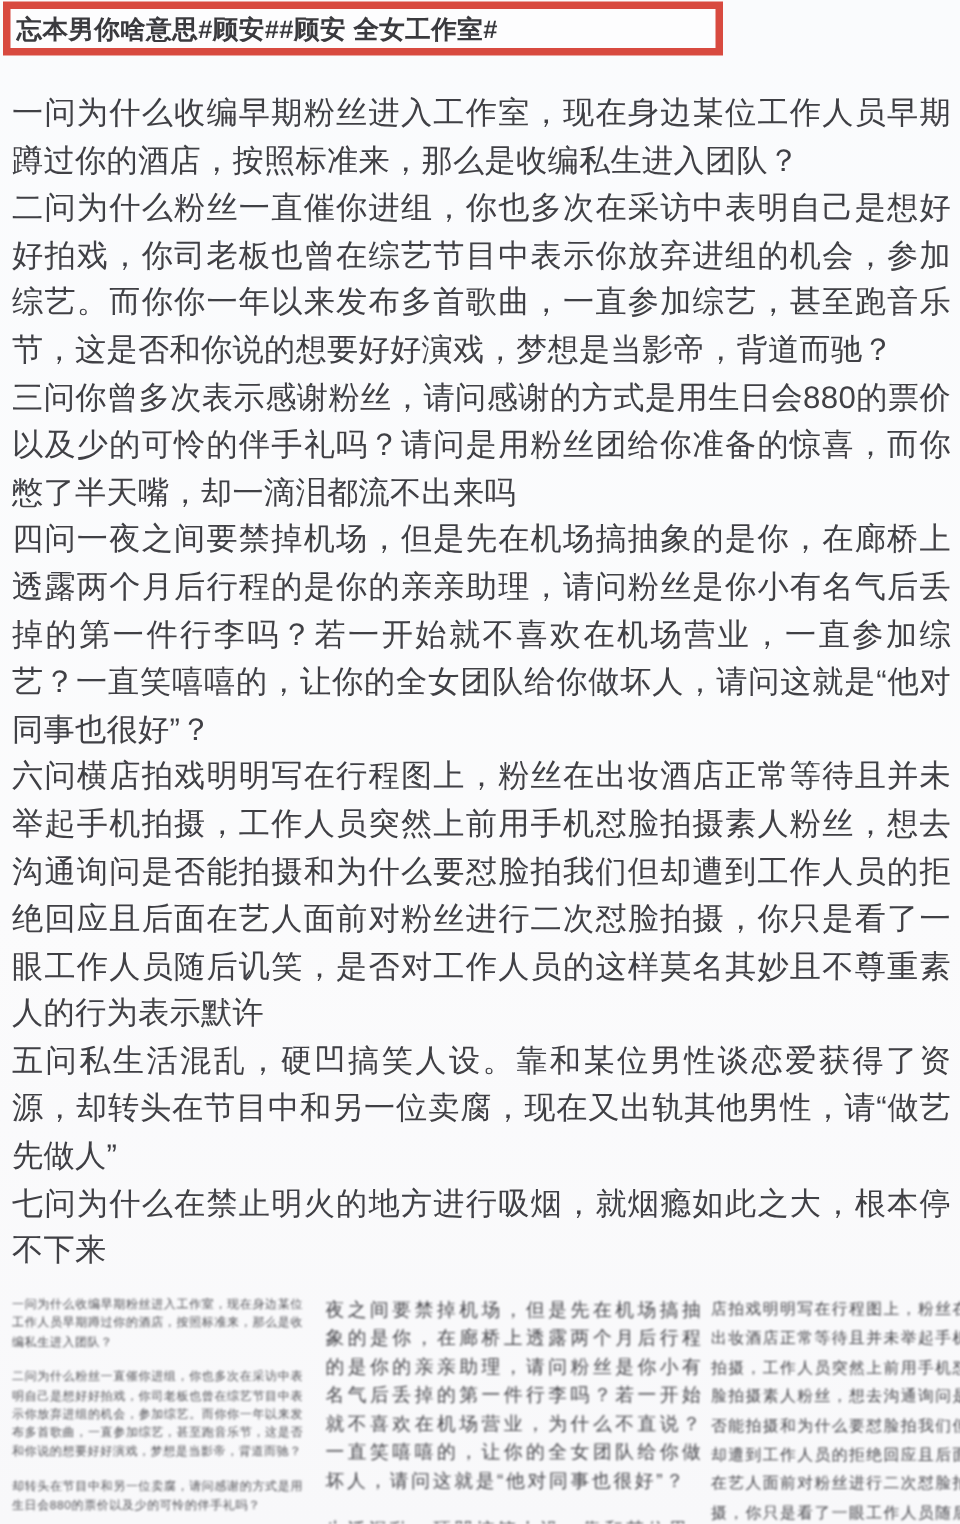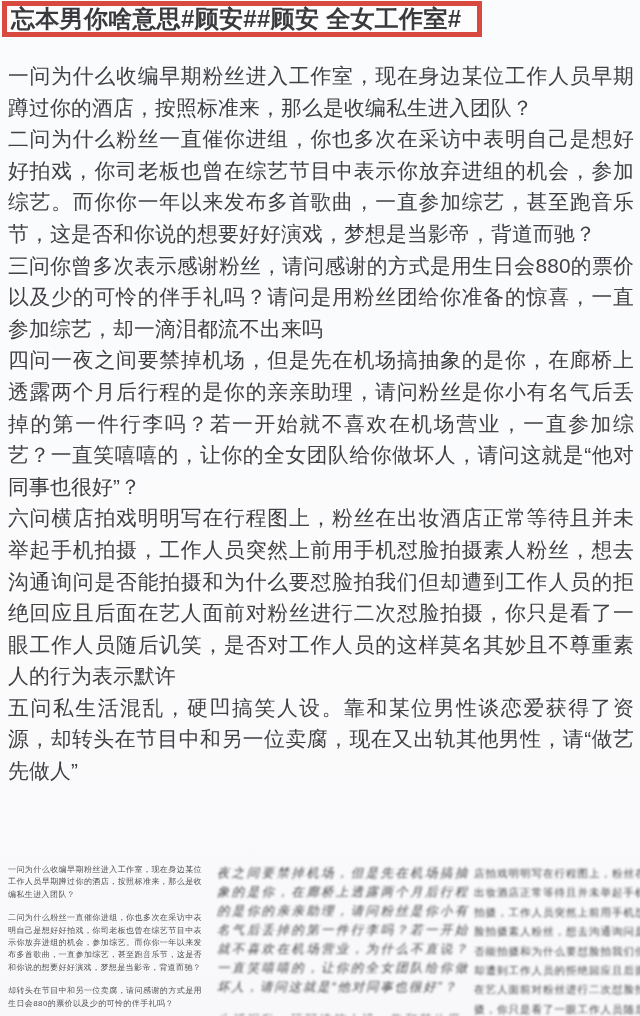--- a/index.html
+++ b/index.html
@@ -12,21 +12,21 @@
     position:relative;width:640px;height:1016px;overflow:hidden;
     background:linear-gradient(180deg,#fafbfd 0%,#fbfbfc 60%,#f8f8fa 100%);
   }
   
   .title-box{
     position:absolute;left:2px;top:1px;width:470px;height:26px;
     border:5px solid #d84a40;background:#fdfdfe;
     display:flex;align-items:center;
   }
   .title-text{
-    font-size:24px;font-weight:600;color:#3a3a3e;
+    font-size:17px;font-weight:600;color:#3a3a3e;
     white-space:nowrap;padding-left:4px;letter-spacing:0.3px;
     filter:blur(0.35px);
   }
   
   .letter{
     position:absolute;left:8px;top:60px;width:626px;
     color:#404045;
     font-size:20.8px;line-height:31.6px;
     text-align:justify;text-justify:inter-ideograph;
     filter:blur(0.3px);
@@ -41,45 +41,46 @@
   .att-col{position:absolute;top:4px;color:#4b4b50;text-align:justify;overflow:hidden;height:152px;}
   .att-col p{margin:0 0 11px 0;padding:0;}
   .col-left{
     left:8px;width:194px;
     font-size:8px;line-height:12.4px;letter-spacing:0.4px;
     filter:blur(0.55px);color:#515156;
   }
   .col-mid{
     left:217px;width:252px;
     font-size:12.5px;line-height:19px;letter-spacing:1.8px;
-    filter:blur(0.8px);color:#46464b;font-style:italic;
+    filter:blur(0.8px);color:#46464b;
   }
   .col-mid p{margin:0 0 14px 0;}
   .col-right{
     left:474px;width:172px;
     font-size:10.5px;line-height:19.4px;letter-spacing:0.5px;
     filter:blur(0.8px);color:#46464b;
   }
 </style>
 </head>
 <body>
 
 <div class="page">
 
   <div class="title-box">
     <div class="title-text">忘本男你啥意思#顾安##顾安 全女工作室#</div>
   </div>
 
   <div class="letter">
     <p>一问为什么收编早期粉丝进入工作室，现在身边某位工作人员早期蹲过你的酒店，按照标准来，那么是收编私生进入团队？</p>
     <p>二问为什么粉丝一直催你进组，你也多次在采访中表明自己是想好好拍戏，你司老板也曾在综艺节目中表示你放弃进组的机会，参加综艺。而你你一年以来发布多首歌曲，一直参加综艺，甚至跑音乐节，这是否和你说的想要好好演戏，梦想是当影帝，背道而驰？</p>
-    <p>三问你曾多次表示感谢粉丝，请问感谢的方式是用生日会880的票价以及少的可怜的伴手礼吗？请问是用粉丝团给你准备的惊喜，一直参加综艺，却一滴泪都流不出来吗</p>
+    <p>三问你曾多次表示感谢粉丝，请问感谢的方式是用生日会880的票价以及少的可怜的伴手礼吗？请问是用粉丝团给你准备的惊喜，而你憋了半天嘴，却一滴泪都流不出来吗</p>
     <p>四问一夜之间要禁掉机场，但是先在机场搞抽象的是你，在廊桥上透露两个月后行程的是你的亲亲助理，请问粉丝是你小有名气后丢掉的第一件行李吗？若一开始就不喜欢在机场营业，一直参加综艺？一直笑嘻嘻的，让你的全女团队给你做坏人，请问这就是“他对同事也很好”？</p>
     <p>六问横店拍戏明明写在行程图上，粉丝在出妆酒店正常等待且并未举起手机拍摄，工作人员突然上前用手机怼脸拍摄素人粉丝，想去沟通询问是否能拍摄和为什么要怼脸拍我们但却遭到工作人员的拒绝回应且后面在艺人面前对粉丝进行二次怼脸拍摄，你只是看了一眼工作人员随后讥笑，是否对工作人员的这样莫名其妙且不尊重素人的行为表示默许</p>
     <p>五问私生活混乱，硬凹搞笑人设。靠和某位男性谈恋爱获得了资源，却转头在节目中和另一位卖腐，现在又出轨其他男性，请“做艺先做人”</p>
+    <p>七问为什么在禁止明火的地方进行吸烟，就烟瘾如此之大，根本停不下来</p>
   </div>
 
   <div class="attachments">
 
     <div class="att-col col-left">
       <p>一问为什么收编早期粉丝进入工作室，现在身边某位工作人员早期蹲过你的酒店，按照标准来，那么是收编私生进入团队？</p>
       <p>二问为什么粉丝一直催你进组，你也多次在采访中表明自己是想好好拍戏，你司老板也曾在综艺节目中表示你放弃进组的机会，参加综艺。而你你一年以来发布多首歌曲，一直参加综艺，甚至跑音乐节，这是否和你说的想要好好演戏，梦想是当影帝，背道而驰？</p>
       <p>却转头在节目中和另一位卖腐，请问感谢的方式是用生日会880的票价以及少的可怜的伴手礼吗？</p>
     </div>
 

